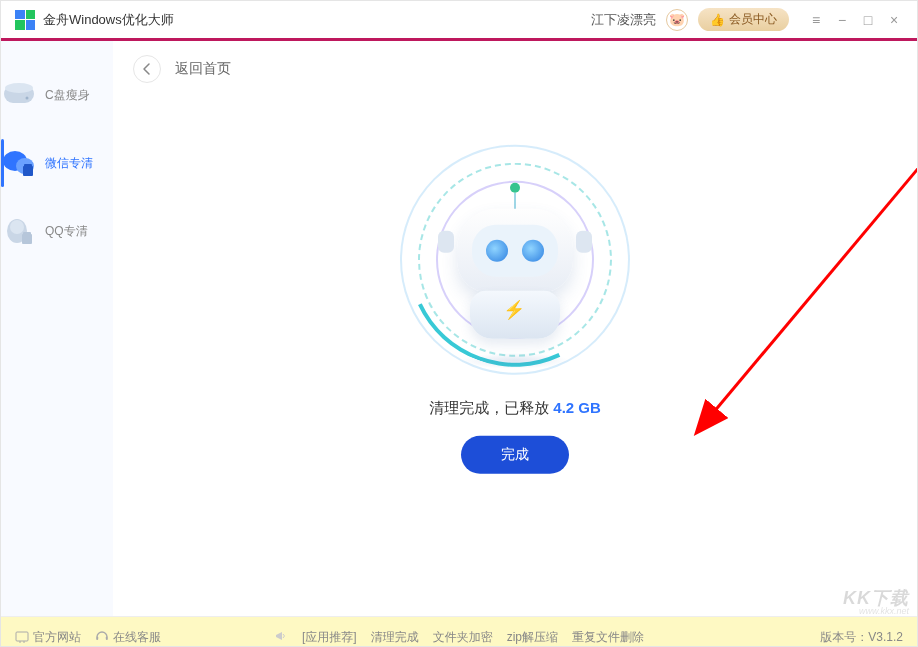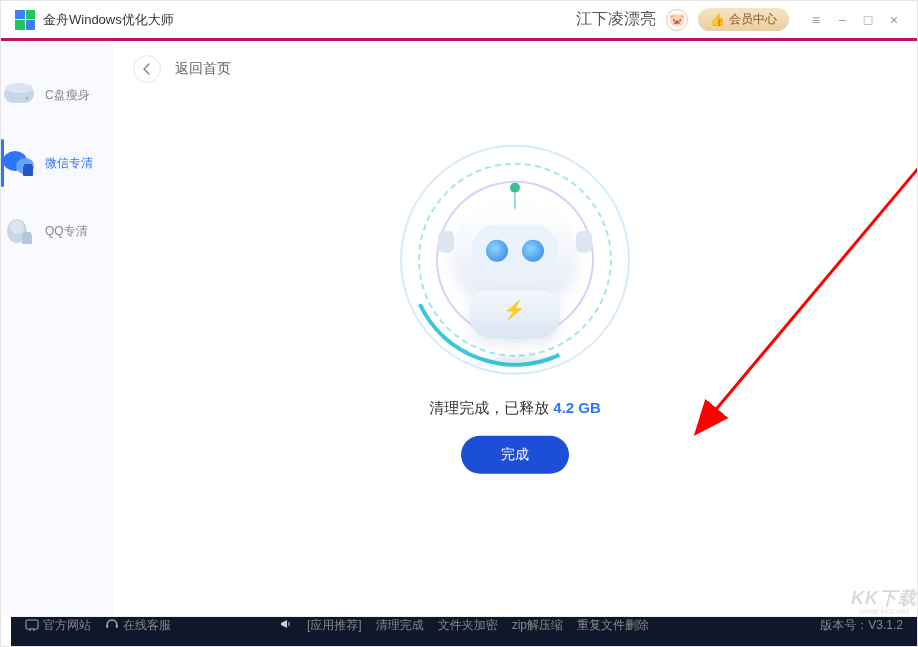--- a/index.html
+++ b/index.html
@@ -7,21 +7,21 @@
 
   
   .titlebar { height: 40px; display: flex; align-items: center; padding: 0 10px 0 14px; background: #fff; border-bottom: 3px solid #be185d; }
   .logo { width: 20px; height: 20px; margin-right: 8px; display: grid; grid-template-columns: 1fr 1fr; grid-template-rows: 1fr 1fr; gap: 1px; }
   .logo span:nth-child(1){ background:#3b82f6; }
   .logo span:nth-child(2){ background:#22c55e; }
   .logo span:nth-child(3){ background:#22c55e; }
   .logo span:nth-child(4){ background:#3b82f6; }
   .title { font-size: 13px; color: #333; font-weight: 500; }
   .titlebar-right { margin-left: auto; display: flex; align-items: center; gap: 10px; }
-  .username { font-size: 16px; color: #555; }
+  .username { font-size: 13px; color: #555; }
   .avatar { width: 22px; height: 22px; border-radius: 50%; border: 1px solid #e6c9a0; display:flex;align-items:center;justify-content:center;font-size:13px; background:#fff; }
   .vip-btn { display: flex; align-items: center; gap: 4px; background: linear-gradient(180deg,#f6e3c5,#e9cfa0); color: #8a5a22; font-size: 12px; padding: 3px 12px; border-radius: 14px; cursor: pointer; }
   .sysbtns { display: flex; align-items: center; gap: 0; margin-left: 4px; }
   .sysbtn { width: 26px; height: 26px; display: flex; align-items: center; justify-content: center; color: #999; cursor: pointer; font-size: 14px; }
 
   
   .body { display: flex; height: calc(100% - 40px - 30px); }
   .sidebar { width: 112px; background: #f8faff; display: flex; flex-direction: column; padding-top: 20px; }
   .side-item { display: flex; flex-direction: row; align-items: center; gap: 8px; padding: 18px 0; cursor: pointer; color: #888; font-size: 12px; position: relative; }
   .side-item.active { color: #2f74ff; }
@@ -54,27 +54,27 @@
   .shadow { position:absolute; left:50%; bottom:6px; transform:translateX(-50%); width:110px; height:16px; background: radial-gradient(ellipse, rgba(80,120,180,0.18), transparent 70%); border-radius:50%; }
 
   .result-line { margin-top: 24px; font-size: 15px; color: #333; font-weight: 500; }
   .result-line .size { color: #2f74ff; font-weight: 700; }
   .done-btn { margin-top: 18px; background: #1d4ed8; color: #fff; font-size: 14px; border: none; border-radius: 22px; padding: 10px 40px; cursor: pointer; }
 
   
   .arrow-svg { position:absolute; left: 500px; top: 52px; pointer-events:none; }
 
   
-  .footer { position: absolute; left: 0; right: 0; bottom: 0; height: 30px; border-top: 1px solid #eee; display: flex; align-items: flex-start; padding: 0 14px; font-size: 12px; color: #888; background:#0f172a;margin-left:10px; }
+  .footer { position: absolute; left: 0; right: 0; bottom: 0; height: 30px; border-top: 1px solid #eee; display: flex; align-items: flex-end; padding: 0 14px; font-size: 12px; color: #888; background:#fef9c3; }
   .footer-left { display:flex; align-items:center; gap: 14px; }
   .flink { display:flex; align-items:center; gap:4px; cursor:pointer; color:#888; }
   .footer-mid { position:absolute; left:50%; transform:translateX(-50%); display:flex; align-items:center; gap:14px; }
   .footer-right { margin-left:auto; }
 
-  .watermark { position:absolute; right:0; bottom:30px; font-size:18px; font-weight:700; font-style:italic; color:rgba(0,0,0,0.15); letter-spacing:1px; line-height:1; text-align:center; }
+  .watermark { position:absolute; right:8px; bottom:30px; font-size:18px; font-weight:700; font-style:italic; color:rgba(0,0,0,0.15); letter-spacing:1px; line-height:1; text-align:right; }
   .watermark small { display:block; font-size:9px; font-weight:400; letter-spacing:0; color:rgba(0,0,0,0.12); }
 </style>
 </head>
 <body>
 
 <div class="titlebar">
   <div class="logo">
       <span></span>
       <span></span>
       <span></span>

